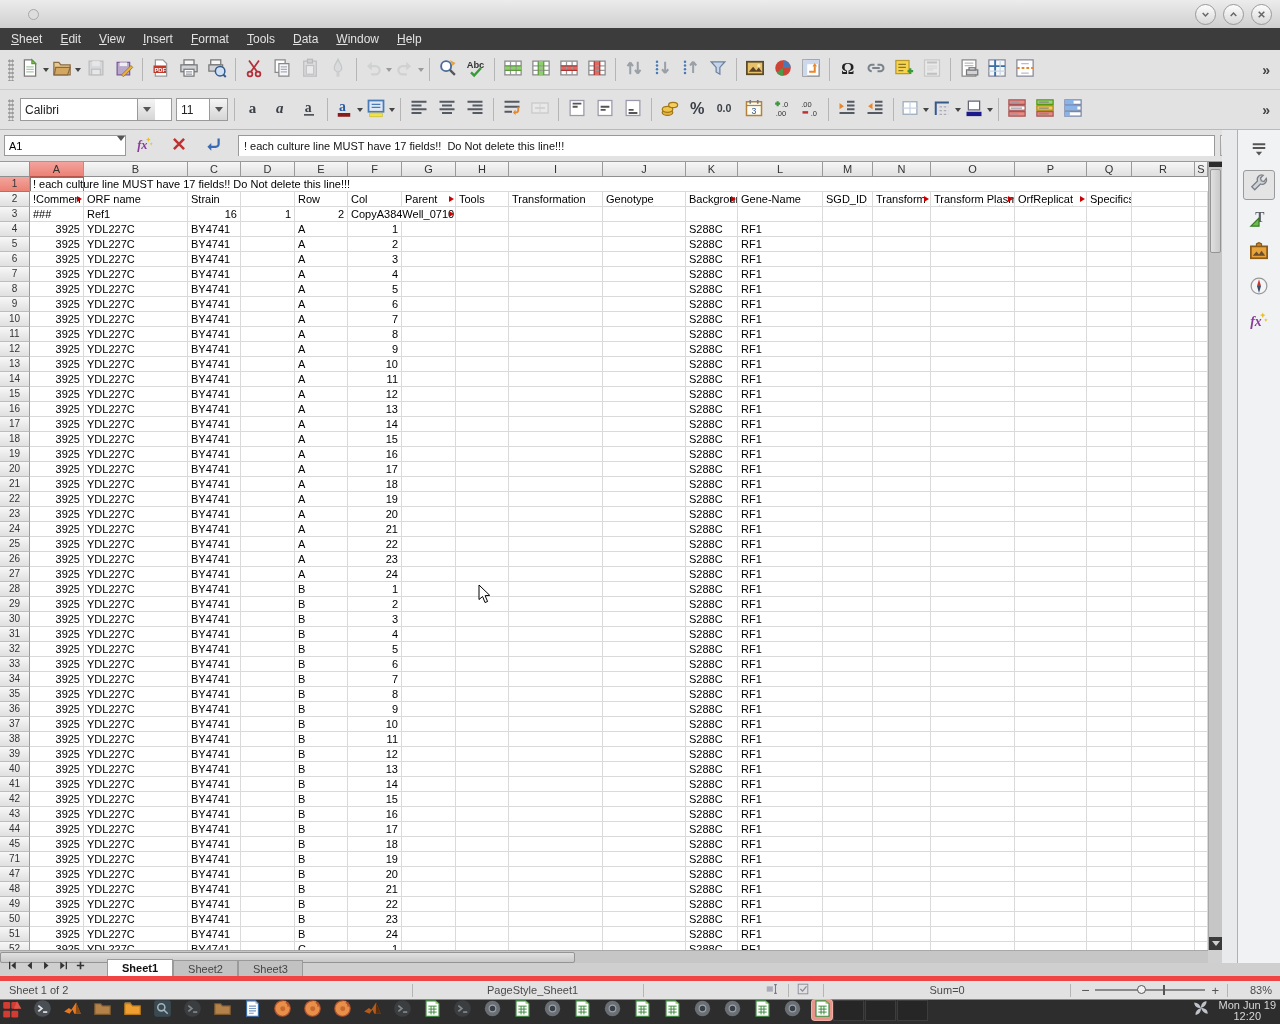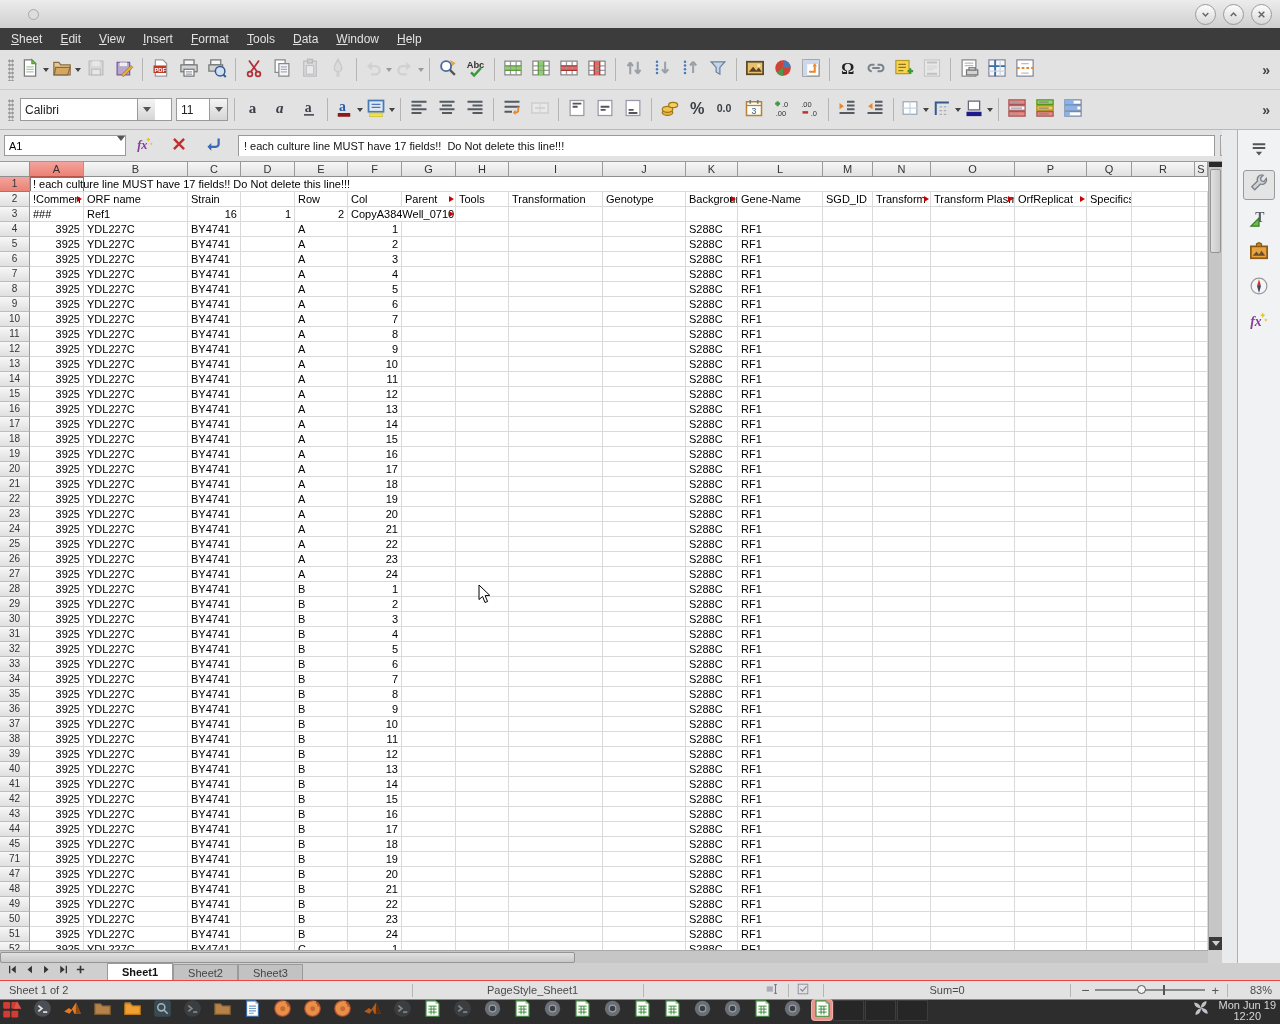--- a/index.html
+++ b/index.html
@@ -71,21 +71,21 @@
   .vdown .tri{width:0;height:0;border-left:4px solid transparent;border-right:4px solid transparent;border-top:5px solid #cfcfcf;}
   .hscroll{position:absolute;left:0;top:950px;width:1208px;height:13px;background:#c6c6c6;box-sizing:border-box;border-top:1px solid #a8a8a8;}
   .hthumb{position:absolute;left:0;top:1px;width:575px;height:11px;background:linear-gradient(#e0e0e0,#c9c9c9);border:1px solid #949494;border-radius:2px;box-sizing:border-box;}
   .scorner{position:absolute;left:1208px;top:950px;width:14px;height:13px;background:#d0d0d0;}
   
   .side-fill{position:absolute;left:1222px;top:130px;width:15px;height:833px;background:#e8eaec;}
   .sidebar{position:absolute;left:1237px;top:130px;width:43px;height:833px;background:#f1f2f3;border-left:1px solid #b0b0b0;box-sizing:border-box;}
   .side-btn{width:30px;height:28px;margin:6px auto 6px;display:flex;align-items:center;justify-content:center;border-radius:3px;}
   .side-btn.sel{border:1px solid #9a9a9a;background:#e4e4e4;}
   
-  .sheetbar{position:absolute;left:0;top:963px;width:1280px;height:18px;background:#cfcfcf;border-bottom:1px solid #ef4444;display:flex;align-items:flex-end;box-sizing:border-box;}
+  .sheetbar{position:absolute;left:0;top:963px;width:1280px;height:18px;background:#cfcfcf;border-bottom:5px solid #ef4444;display:flex;align-items:flex-end;box-sizing:border-box;}
   .navbtn{width:17px;height:16px;display:flex;align-items:center;justify-content:center;}
   .tab{height:16px;padding:0 14px;font-size:11px;display:flex;align-items:center;border:1px solid #9a9a9a;border-bottom:none;box-sizing:border-box;color:#444;background:#c2c2c2;}
   .tab.active{background:#fff;font-weight:bold;color:#111;height:17px;}
   
   .statusbar{position:absolute;left:0;top:981px;width:1280px;height:19px;background:#e2e2e2;border-bottom:1px solid #888;
     display:flex;align-items:center;font-size:11px;color:#4a4a4a;box-sizing:border-box;}
   .st-sep{width:1px;height:13px;background:#b5b5b5;}
   .zoomslider{display:flex;align-items:center;}
   .ztrack{width:110px;height:2px;background:#8a8a8a;position:relative;margin:0 6px;}
   .zthumb{position:absolute;left:42px;top:-4px;width:9px;height:9px;border-radius:50%;background:#f2f2f2;border:1px solid #555;box-sizing:border-box;}

